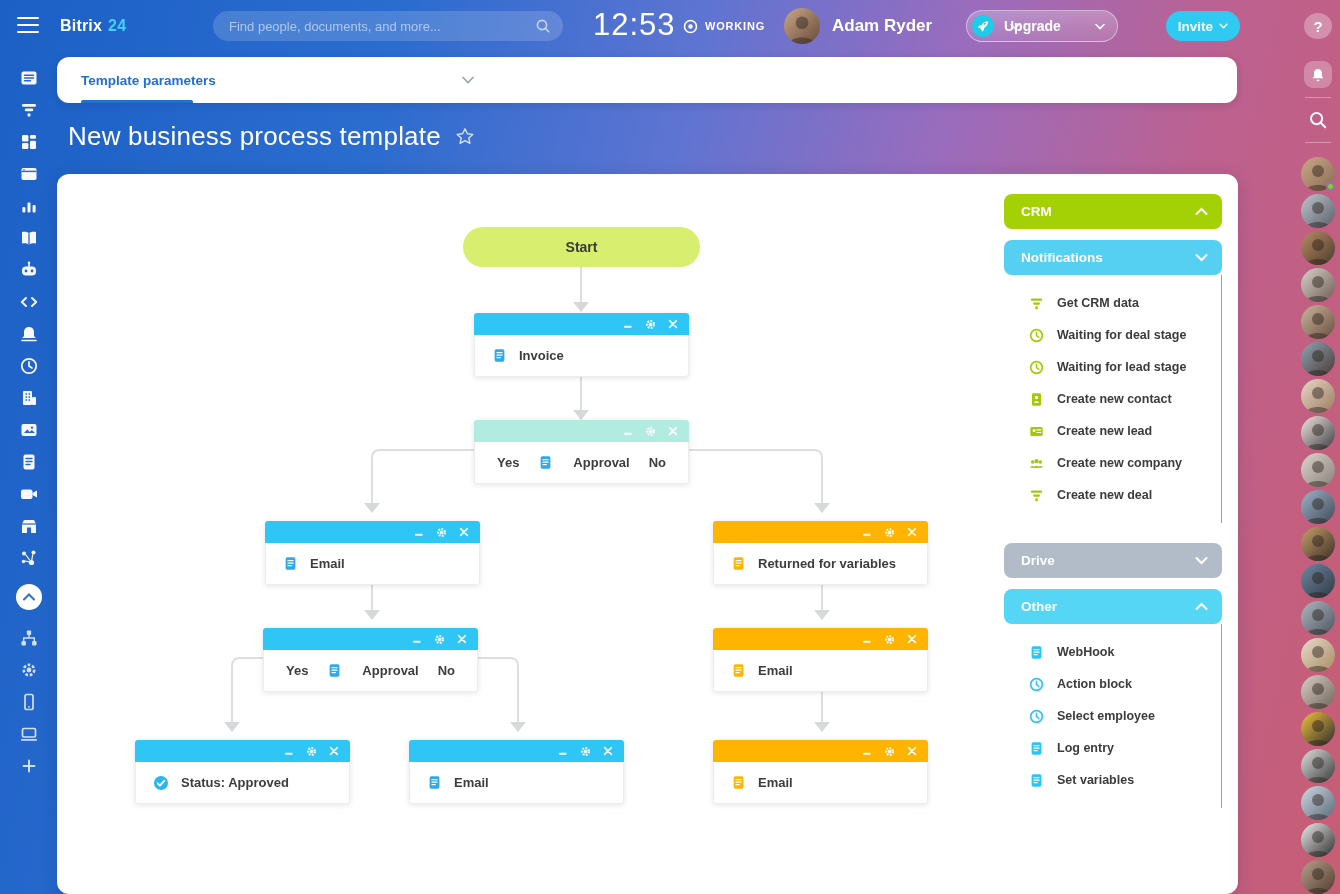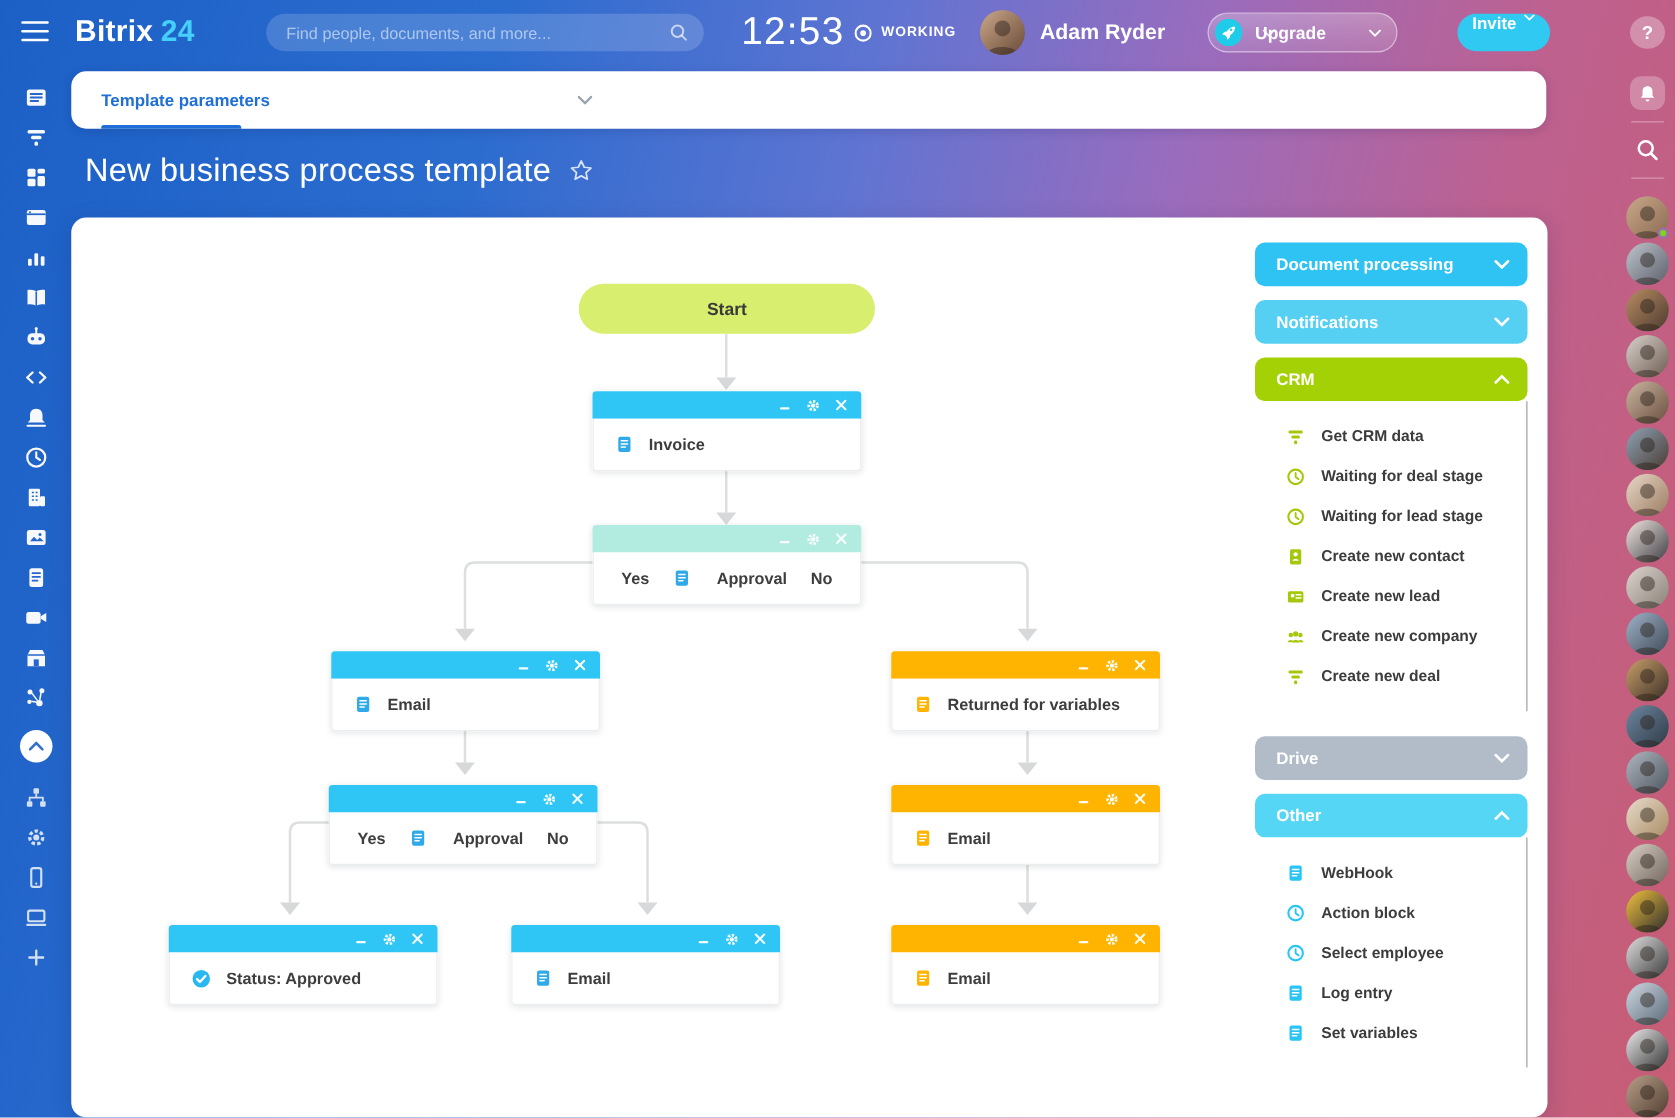--- a/index.html
+++ b/index.html
@@ -8,37 +8,37 @@
     font-family:"Liberation Sans", sans-serif;
     background:linear-gradient(103deg,#1c60c6 0%,#2b6ccf 26%,#5f74d2 46%,#9a6cbd 63%,#bd6190 80%,#c85d74 100%);
     position:relative; color:#fff;
   }
   svg { display:block; }
 
   
   .topbar { position:absolute; left:0; top:0; width:1340px; height:52px; z-index:30; }
   .hamburger { position:absolute; left:17px; top:17px; width:22px; height:16px; display:flex; flex-direction:column; justify-content:space-between; cursor:pointer; }
   .hamburger span { height:2.4px; background:#fff; border-radius:2px; }
-  .logo { position:absolute; left:60px; top:0; height:52px; display:flex; align-items:center; font-size:24px; font-weight:700; letter-spacing:.2px; }
+  .logo { position:absolute; left:60px; top:0; height:52px; display:flex; align-items:center; font-size:16px; font-weight:700; letter-spacing:.2px; }
   .logo .p2 { color:#45d0fb; margin-left:6px; }
   .searchbox { position:absolute; left:213px; top:11px; width:350px; height:30px; background:rgba(255,255,255,.16); border-radius:16px; display:flex; align-items:center; padding:0 12px 0 16px; }
   .searchbox input { flex:1; background:transparent; border:none; outline:none; color:#fff; font-size:13px; font-family:inherit; }
   .searchbox input::placeholder { color:rgba(255,255,255,.55); }
   .clock { position:absolute; left:593px; top:7px; font-size:31px; font-weight:300; letter-spacing:1px; }
   .working { position:absolute; left:683px; top:0; height:52px; display:flex; align-items:center; gap:7px; }
   .working .lbl { font-size:11px; font-weight:700; letter-spacing:.8px; }
   .avatar { border-radius:50%; position:relative; overflow:hidden; flex:none; }
   .avatar svg.sil { position:absolute; left:0; bottom:-1px; width:100%; height:100%; }
   .user { position:absolute; left:784px; top:8px; display:flex; align-items:center; gap:12px; cursor:pointer; }
   .user .avatar { width:36px; height:36px; }
   .user .name { font-size:17px; font-weight:700; }
   .user .caret { margin-left:66px; opacity:.8; }
   .upgrade { position:absolute; left:966px; top:10px; width:152px; height:32px; border-radius:16px; background:linear-gradient(180deg,rgba(255,255,255,.26),rgba(255,255,255,.10)); border:1px solid rgba(255,255,255,.45); display:flex; align-items:center; padding:0 12px 0 5px; gap:10px; cursor:pointer; }
   .upgrade .lbl { font-size:14px; font-weight:700; flex:1; }
-  .invite { position:absolute; left:1166px; top:11px; width:74px; height:30px; border-radius:15px; background:#2fc9f2; border:none; color:#fff; font-family:inherit; font-size:13.5px; font-weight:700; display:flex; align-items:flex-start; justify-content:center; gap:6px; cursor:pointer; }
+  .invite { position:absolute; left:1166px; top:11px; width:74px; height:30px; border-radius:15px; background:#2fc9f2; border:none; color:#fff; font-family:inherit; font-size:13.5px; font-weight:700; display:flex; align-items:center; justify-content:center; gap:6px; cursor:pointer; }
 
   
   .sidebar { position:absolute; left:0; top:52px; width:57px; height:842px; display:flex; flex-direction:column; align-items:center; padding-top:16px; z-index:20; }
   .sb-ic { width:20px; height:20px; margin-bottom:12px; flex:none; cursor:pointer; opacity:.96; }
   .sb-collapse { width:26px; height:26px; border-radius:50%; background:#fff; display:flex; align-items:center; justify-content:center; margin:4px 0 18px; cursor:pointer; flex:none; }
   .sb-more .sb-ic { opacity:.8; }
 
   
   .tabbar { position:absolute; left:57px; top:57px; width:1180px; height:46px; background:#fff; border-radius:12px; z-index:10; box-shadow:0 2px 8px rgba(20,30,80,.15); }
   .tab { position:absolute; left:24px; top:0; height:100%; display:flex; align-items:center; color:#1f6fd6; font-size:13.5px; font-weight:700; cursor:pointer; }
@@ -278,36 +278,30 @@
       <path d="M421,484 L453,484 Q461,484 461,492 L461,548" fill="none" stroke="#dcdee0" stroke-width="2"></path>
       <polygon points="453,548 469,548 461,558" fill="#d7d8da"></polygon>
       <path d="M765,411 L765,436" fill="none" stroke="#dcdee0" stroke-width="2"></path>
       <polygon points="757,436 773,436 765,446" fill="#d7d8da"></polygon>
       <path d="M765,518 L765,548" fill="none" stroke="#dcdee0" stroke-width="2"></path>
       <polygon points="757,548 773,548 765,558" fill="#d7d8da"></polygon>
     </svg>
   <div class="start-pill" style="background: rgb(216, 238, 110);">Start</div>
 
   <aside class="palette" id="palette">
-      <div class="pal-head" style="background:#2fc3f3">
-        <span>Document processing</span>
+      <div class="pal-head" style="background:#a4d006">
+        <span>CRM</span>
         <svg width="13" height="9" viewBox="0 0 13 9">
-          <path d="M1.5 2l5 5 5-5" fill="none" stroke="#fff" stroke-width="2" stroke-linecap="round"></path>
+          <path d="M1.5 7l5-5 5 5" fill="none" stroke="#fff" stroke-width="2" stroke-linecap="round"></path>
         </svg>
       </div>
       <div class="pal-head" style="background:#55d0f2">
         <span>Notifications</span>
         <svg width="13" height="9" viewBox="0 0 13 9">
           <path d="M1.5 2l5 5 5-5" fill="none" stroke="#fff" stroke-width="2" stroke-linecap="round"></path>
-        </svg>
-      </div>
-      <div class="pal-head" style="background:#a4d006">
-        <span>CRM</span>
-        <svg width="13" height="9" viewBox="0 0 13 9">
-          <path d="M1.5 7l5-5 5 5" fill="none" stroke="#fff" stroke-width="2" stroke-linecap="round"></path>
         </svg>
       </div>
       <div class="pal-list">
         <div class="pal-item">
           <svg class="pic" width="15" height="15" viewBox="0 0 16 16">
             <rect x="2" y="2.6" width="12" height="2.5" rx="1" fill="#a4c80a"></rect>
             <rect x="4.4" y="6.8" width="7.2" height="2.5" rx="1" fill="#a4c80a"></rect>
             <rect x="6.7" y="11" width="2.6" height="3.2" rx="1" fill="#a4c80a"></rect>
           </svg>
           <span>Get CRM data</span>

